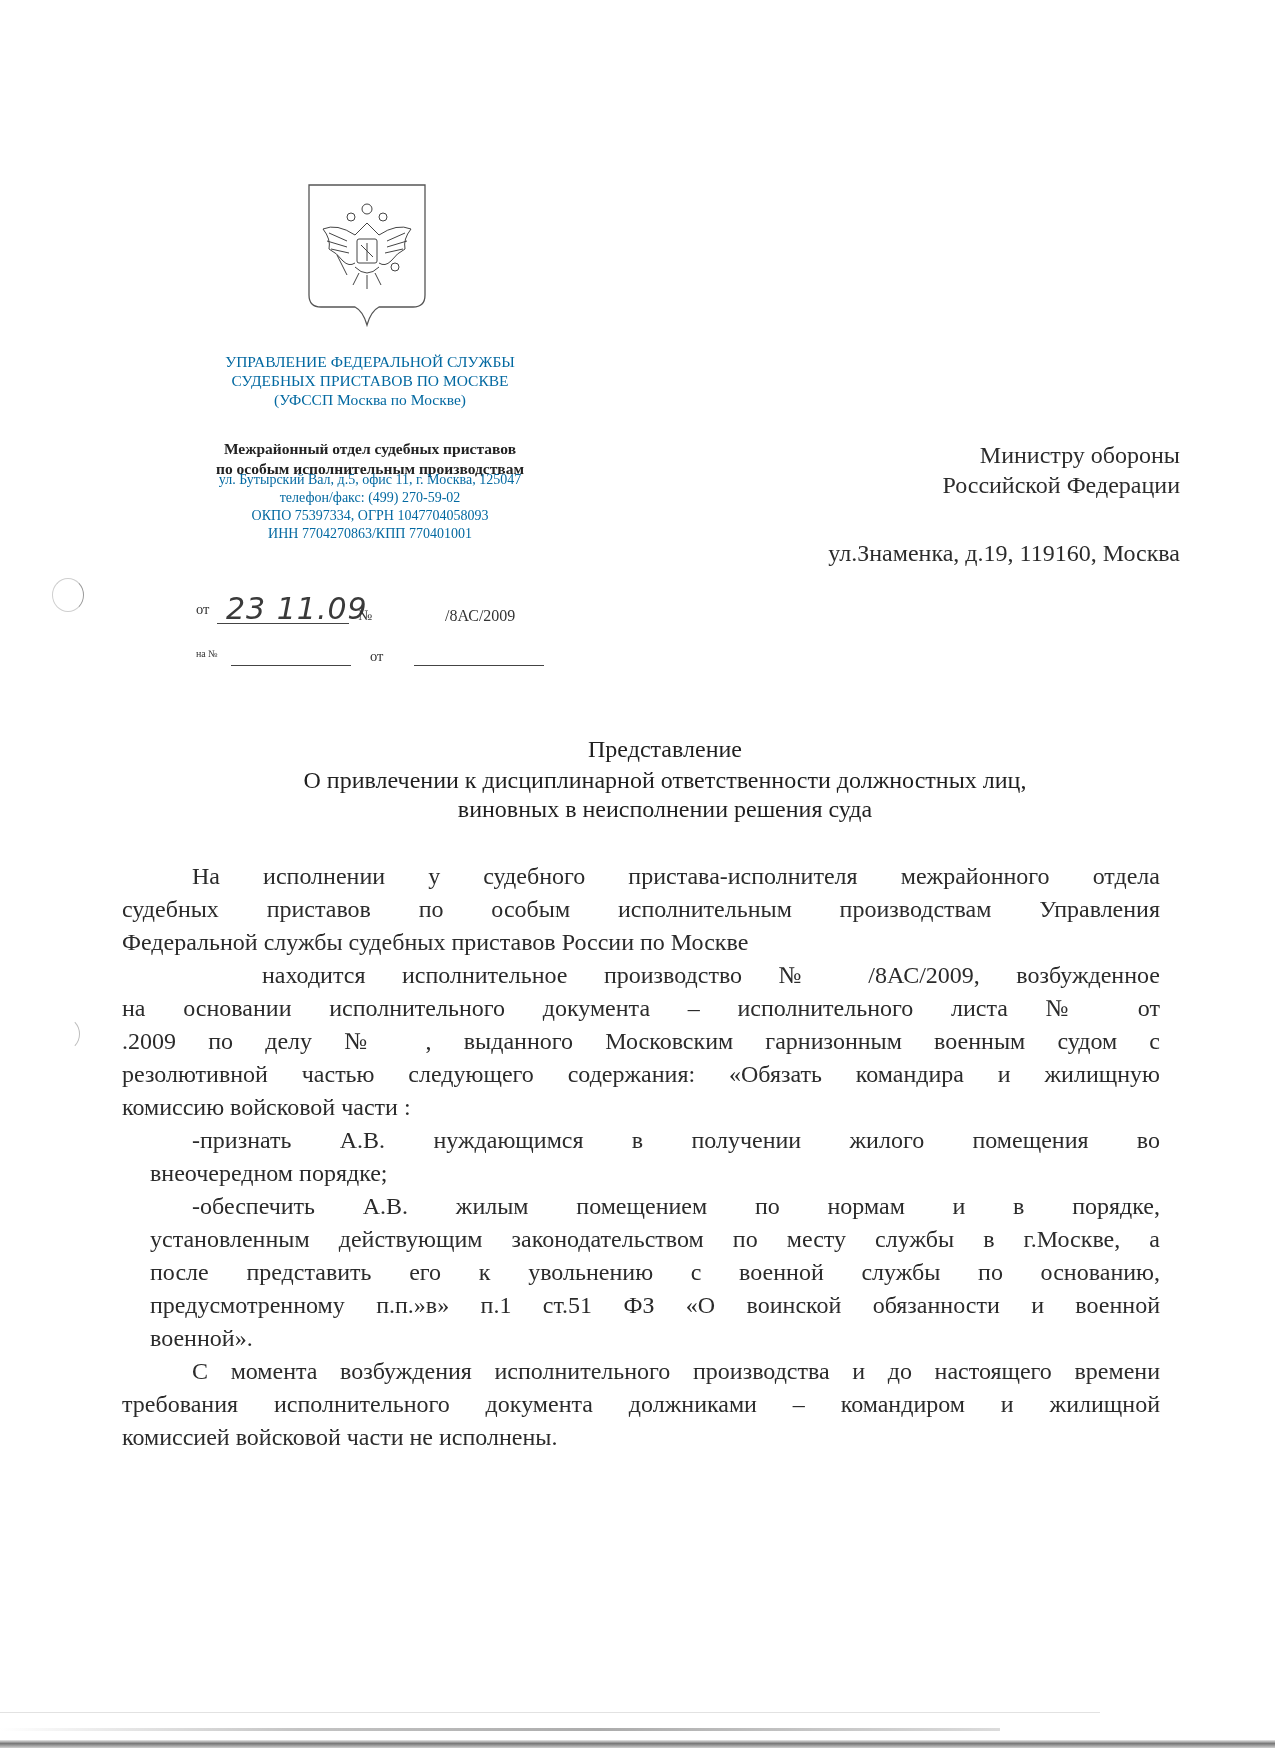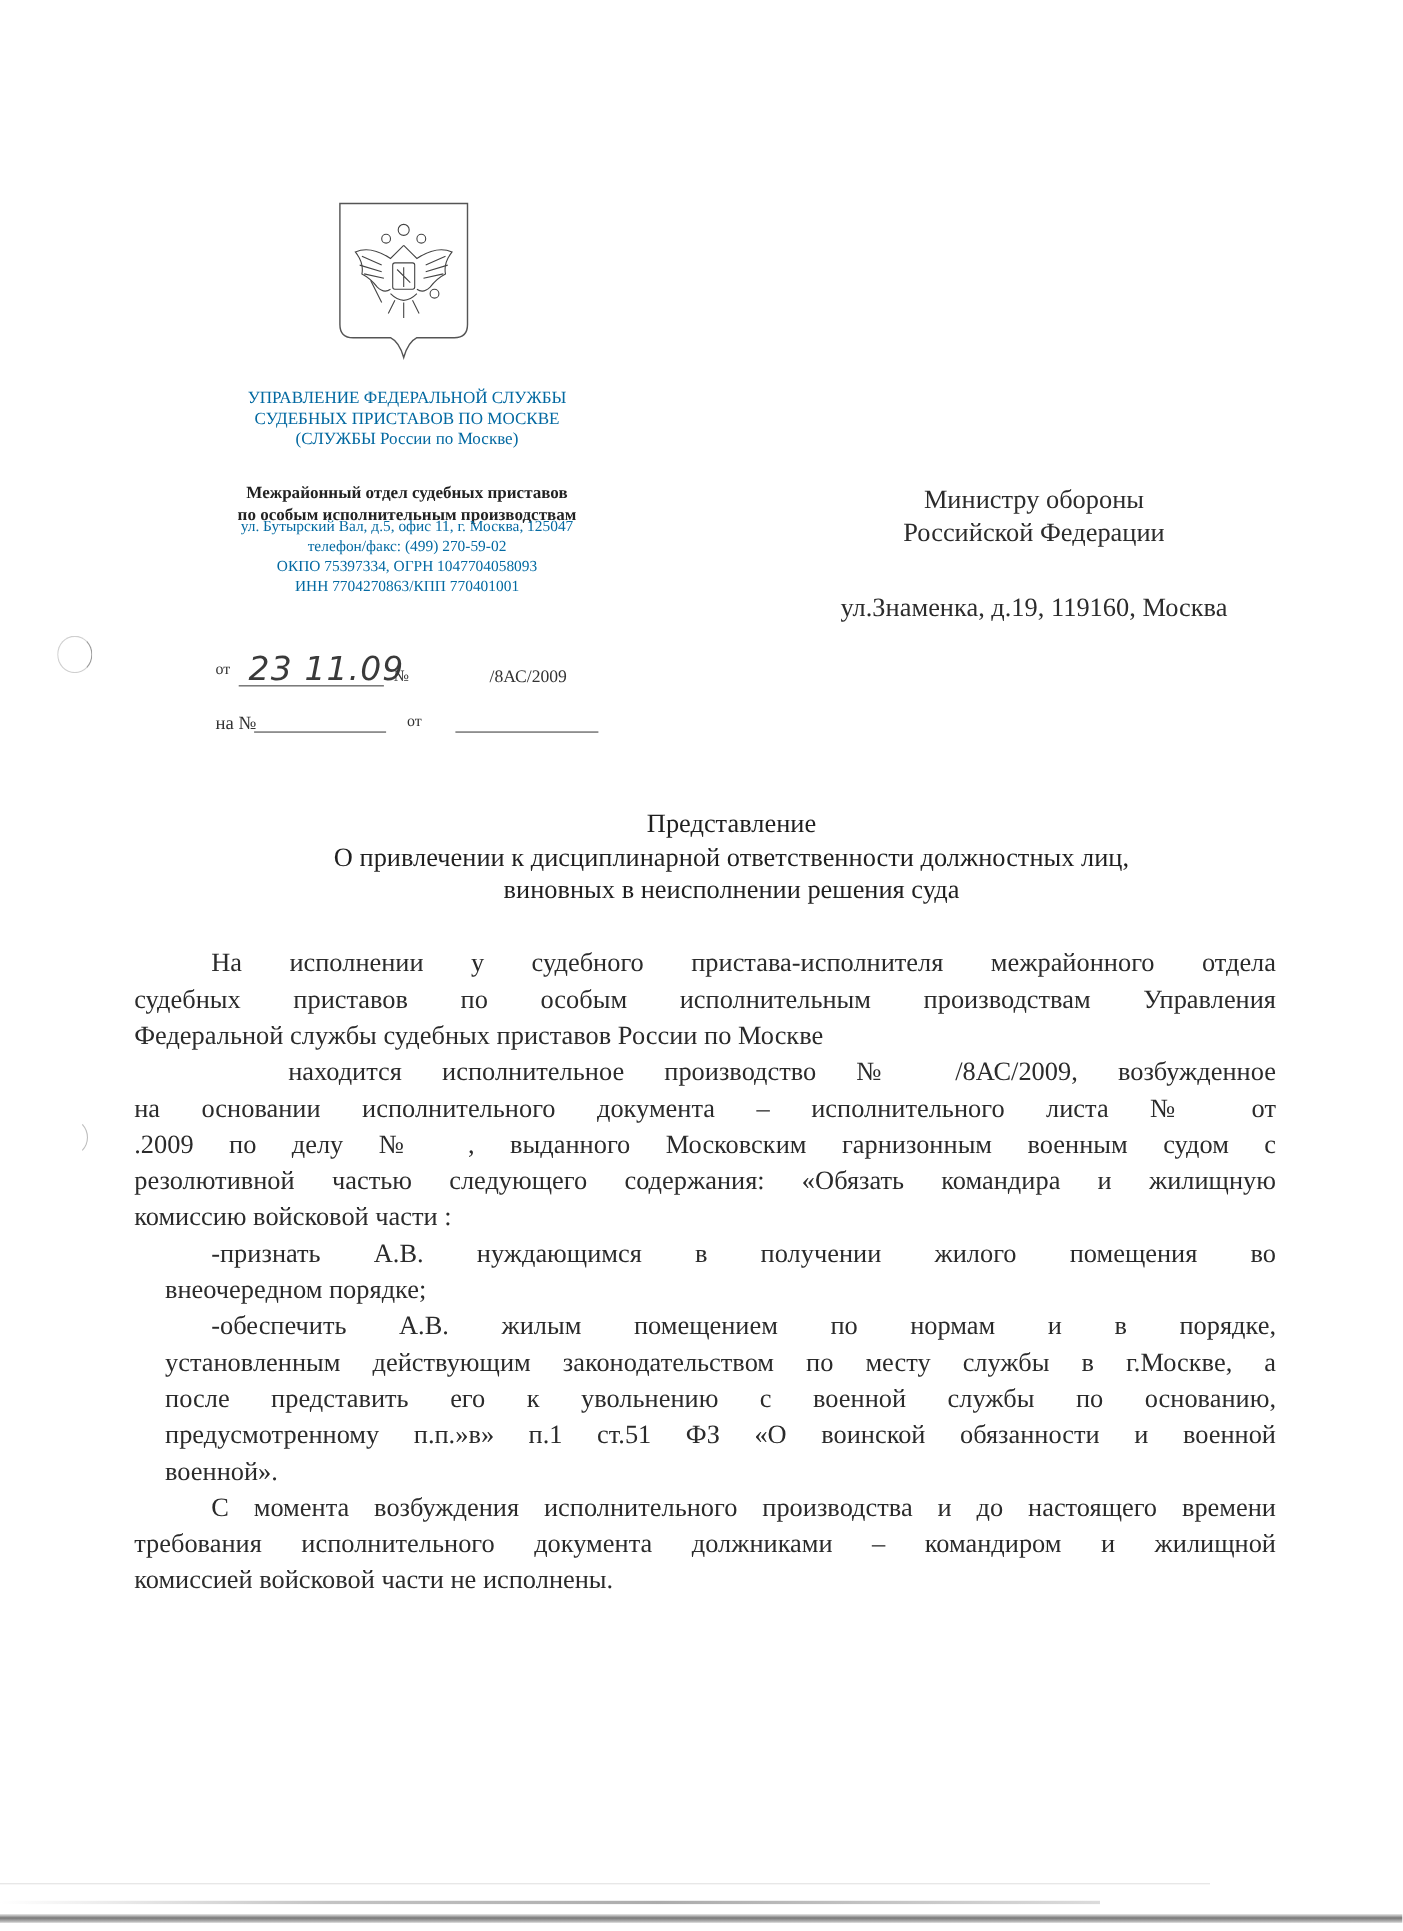--- a/index.html
+++ b/index.html
@@ -16,27 +16,27 @@
   .lh { left: 180px; width: 380px; text-align: center; font-size: 15.5px; line-height: 19px; color: #0369a1; }
   .lh-org { top: 352px; }
   .lh-dept { top: 439px; font-weight: bold; font-size: 15.5px; line-height: 20px; color: #222; }
   .lh-contact { top: 471px; font-size: 14px; line-height: 18px; }
 
   .ref1 { left: 196px; top: 601px; font-size: 14.5px; color: #333; }
   .ref-date-line { left: 217px; top: 623px; width: 132px; border-bottom: 1px solid #444; height: 0; }
   .ref-date { left: 226px; top: 591px; font-family: "DejaVu Sans", sans-serif; font-style: italic; font-size: 30px; color: #3a3a3a; letter-spacing: 1px; }
   .ref-no-label { left: 358px; top: 607px; font-size: 14.5px; color: #333; }
   .ref-no-val { left: 445px; top: 607px; font-size: 16px; color: #333; }
-  .ref2 { left: 196px; top: 648px; font-size: 17px; color: #333; }
+  .ref2 { left: 196px; top: 648px; font-size: 10px; color: #333; }
   .ref2-line1 { left: 231px; top: 665px; width: 120px; border-bottom: 1px solid #444; }
   .ref2-from { left: 370px; top: 648px; font-size: 14.5px; color: #333; }
   .ref2-line2 { left: 414px; top: 665px; width: 130px; border-bottom: 1px solid #444; }
 
   
-  .addr { left: 700px; width: 480px; text-align: center; font-size: 24px; line-height: 30px; color: #2c2c2c; }
+  .addr { left: 700px; width: 480px; text-align: right; font-size: 24px; line-height: 30px; color: #2c2c2c; }
   .addr-title { top: 440px; }
   .addr-street { top: 538px; }
 
   
   .title { left: 150px; width: 1030px; text-align: center; font-weight: normal; font-size: 24px; line-height: 29px; color: #1f1f1f; }
   .title1 { top: 735px; }
   .title2 { top: 766px; }
   .title3 { top: 795px; }
 
   
@@ -93,21 +93,21 @@
       <path d="M48 84 Q60 96 72 84 M52 90 L46 102 M68 90 L74 102 M60 92 L60 106"></path>
       <path d="M30 72 L40 92"></path>
       <circle cx="88" cy="84" r="4"></circle>
     </g>
   </svg>
 </div>
 
 <div class="abs lh lh-org">
   <div>УПРАВЛЕНИЕ ФЕДЕРАЛЬНОЙ СЛУЖБЫ</div>
   <div>СУДЕБНЫХ ПРИСТАВОВ ПО МОСКВЕ</div>
-  <div>(СЛУЖБЫ России по Москве)</div>
+  <div>(УФССП Москва по Москве)</div>
 </div>
 
 <div class="abs lh lh-dept">
   <div>Межрайонный отдел судебных приставов</div>
   <div>по особым исполнительным производствам</div>
 </div>
 
 <div class="abs lh lh-contact">
   <div>ул. Бутырский Вал, д.5, офис 11, г. Москва, 125047</div>
   <div>телефон/факс: (499) 270-59-02</div>

